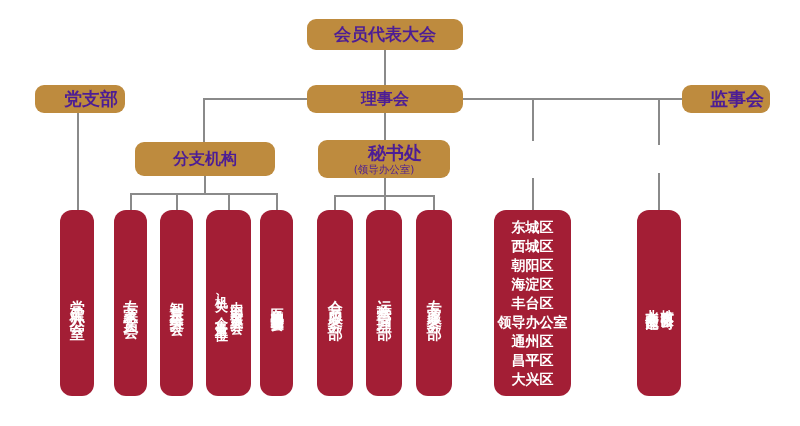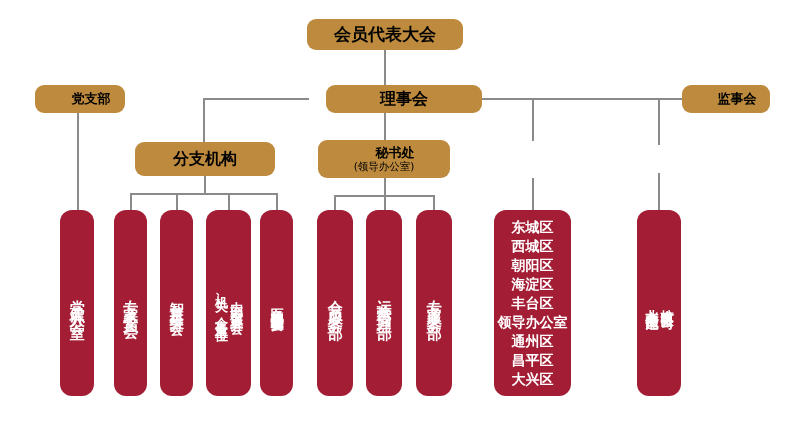--- a/index.html
+++ b/index.html
@@ -11,33 +11,33 @@
     overflow:hidden;
   }
   
   .line{position:absolute;background:var(--line,#8a8a8a);}
   .h{height:2px;}
   .v{width:2px;}
   
   .gold{
     position:absolute;
     background:var(--gold,#be8b3e);
-    color:#000000;
+    color:#4c1d95;
     border-radius:9px;
     display:flex;flex-direction:column;
     align-items:center;justify-content:center;
     text-align:center;
     line-height:1.15;
     box-sizing:border-box;
   }
   .gold .lbl{font-weight:bold;}
   .gold .sub{font-weight:normal;font-size:10.5px;}
   .fs17 .lbl{font-size:17px;}
   .fs16 .lbl{font-size:16px;}
-  .fs15 .lbl{font-size:13px;margin-left:22px;}
+  .fs15 .lbl{font-size:18px;margin-left:22px;}
   .fs14 .lbl{font-size:14px;}
   .fs13 .lbl{font-size:13.5px;}
   
   .leaf{
     position:absolute;
     top:210px;height:186px;
     background:var(--red,#a31e35);
     color:#fff;
     border-radius:12px;
     display:flex;flex-direction:row;
@@ -99,21 +99,21 @@
 
   <div class="line v" style="left:532px;top:178px;height:32px;"></div>
   <div class="line v" style="left:658px;top:173px;height:37px;"></div>
 
   <div class="gold fs17" style="left:307px;top:19px;width:156px;height:31px;">
     <span class="lbl">会员代表大会</span>
   </div>
   <div class="gold fs15" style="left:35px;top:85px;width:90px;height:28px;">
     <span class="lbl">党支部</span>
   </div>
-  <div class="gold fs16" style="left:307px;top:85px;width:156px;height:28px;margin-left:19px;">
+  <div class="gold fs16" style="left:307px;top:85px;width:156px;height:28px;">
     <span class="lbl">理事会</span>
   </div>
   <div class="gold fs15" style="left:682px;top:85px;width:88px;height:28px;">
     <span class="lbl">监事会</span>
   </div>
   <div class="gold fs15" style="left:318px;top:140px;width:132px;height:38px;">
     <span class="lbl">秘书处</span>
     <span class="sub">(领导办公室)</span>
   </div>
   <div class="gold fs16" style="left:135px;top:142px;width:140px;height:34px;">

